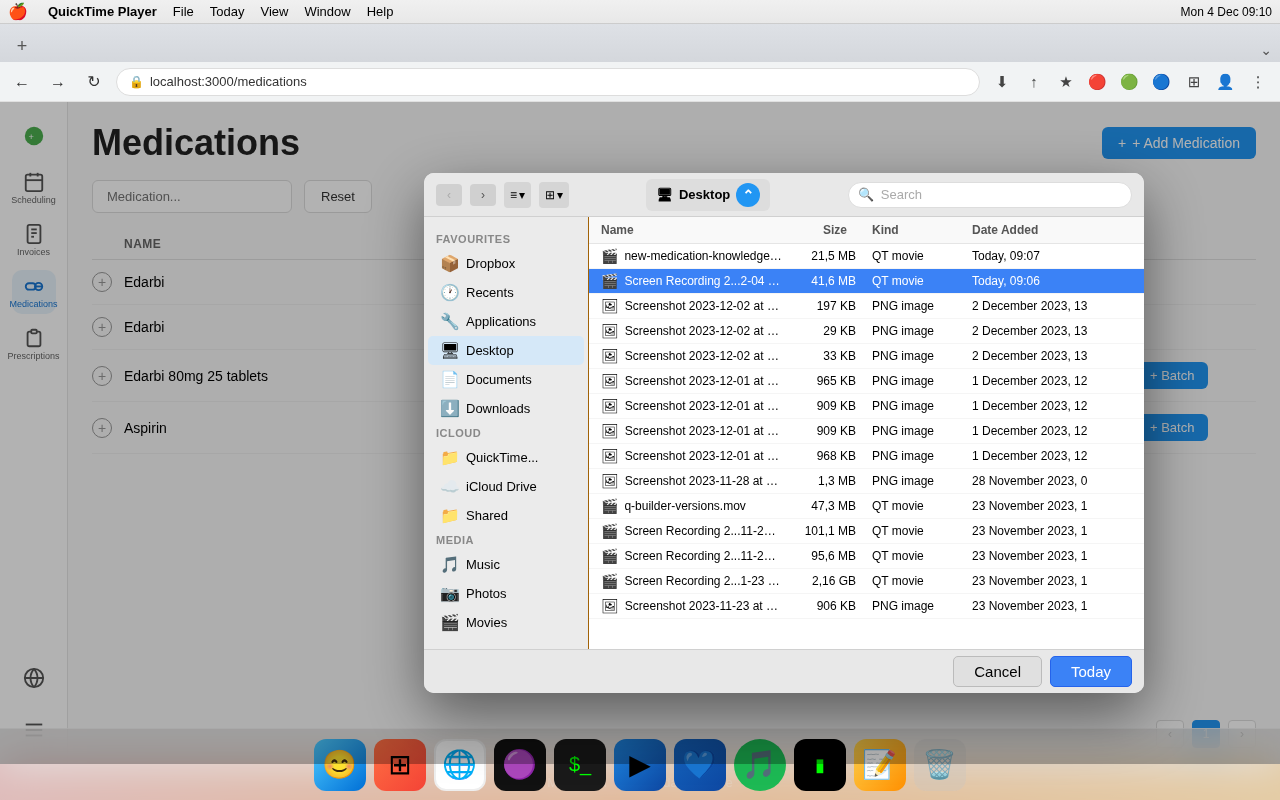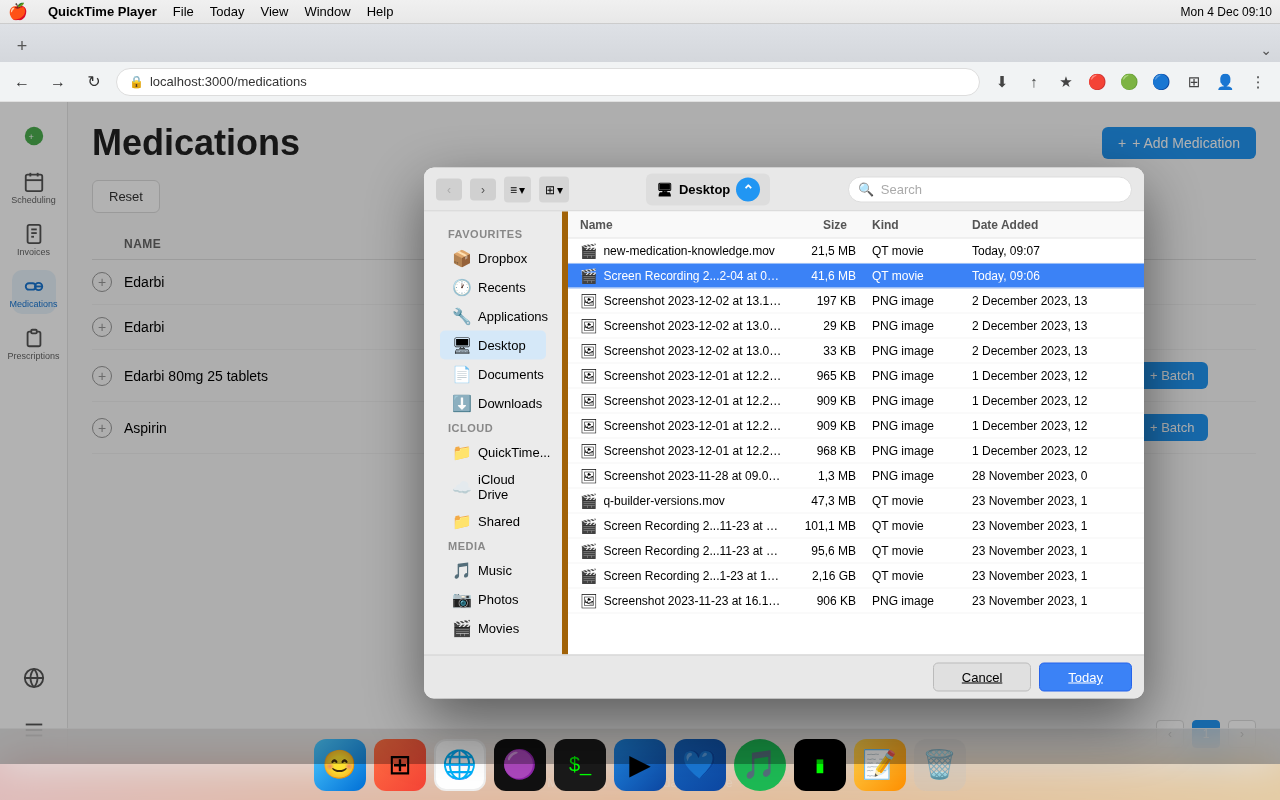--- a/index.html
+++ b/index.html
@@ -445,24 +445,24 @@
       gap: 6px;
       font-size: 13px;
       color: #aaa;
       border: 1px solid #ddd;
     }
     .fp-body {
       display: flex;
       flex: 1;
     }
     .fp-sidebar {
-      width: 144px;
+      width: 165px;
       background: #ebebeb;
-      padding: 12px 12px;
-      border-right: 6px solid #a16207;
+      padding: 12px 0;
+      border-right: 1px solid #a16207;
     }
     .fp-section-title {
       font-size: 11px;
       font-weight: 700;
       color: #888;
       padding: 4px 12px;
       text-transform: uppercase;
       letter-spacing: 0.5px;
     }
     .fp-sidebar-item {
@@ -515,27 +515,26 @@
       height: 44px;
       background: #e8e8e8;
       display: flex;
       align-items: center;
       justify-content: flex-end;
       padding: 0 12px;
       gap: 8px;
       border-top: 1px solid #d0d0d0;
     }
     .fp-btn {
-      padding: 6px 28px;
+      padding: 6px 20px;
       border-radius: 5px;
-      font-size: 13px;
+      font-size: 15px;
       cursor: pointer;
       border: 1px solid #bbb;
       background: #e0e0e0;
-      text-decoration: underline;
     }
     .fp-btn-primary {
       background: #3b82f6;
       color: white;
       border-color: #2563eb;
     }
   </style>
 </head>
 <body>
 
@@ -639,20 +638,21 @@
 
   <div class="main-content">
     <div class="page-header">
       <h1 class="page-title">Medications</h1>
       <button class="add-btn">
         <span>+</span>
         <span>+ Add Medication</span>
       </button>
     </div>
     <div class="filter-bar">
+      <input class="filter-input" placeholder="Medication..." value="" style="">
       <button class="reset-btn">Reset</button>
     </div>
     <div class="med-table">
       <div class="med-table-header">
         <div class="col-add"></div>
         <div class="col-name">Name</div>
         <div class="col-price">Price</div>
         <div class="col-action"></div>
       </div>
 

